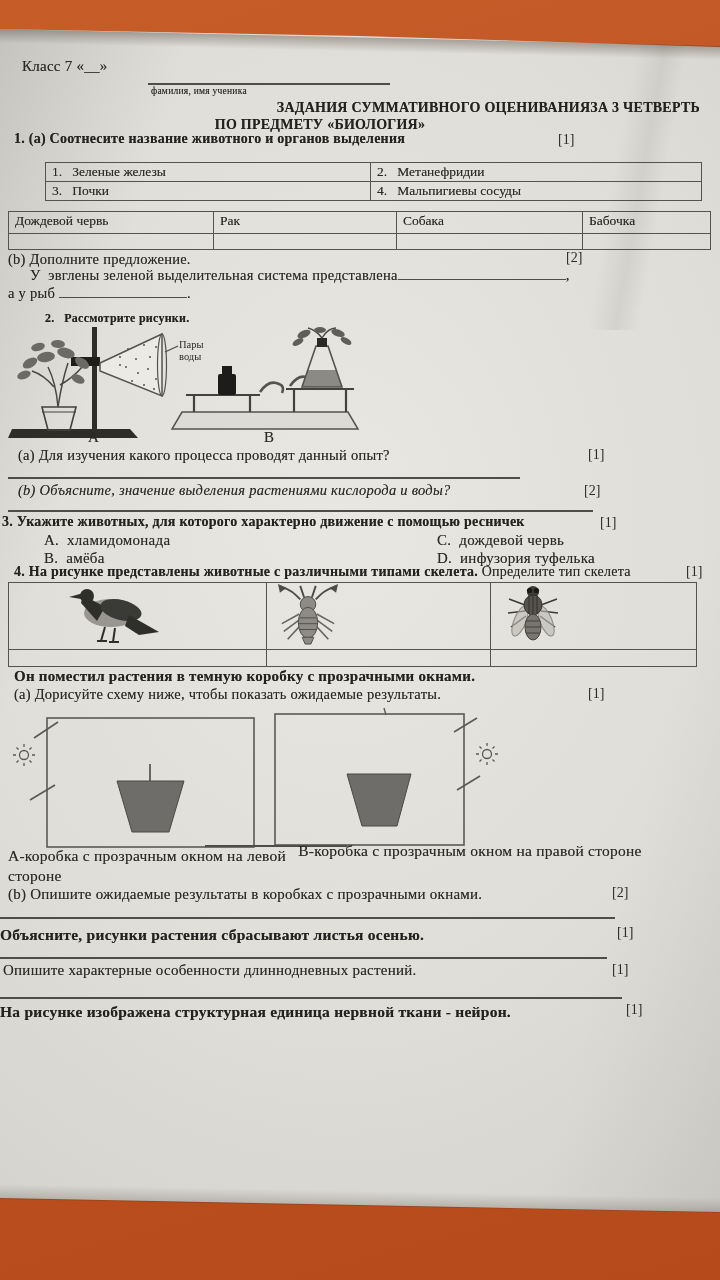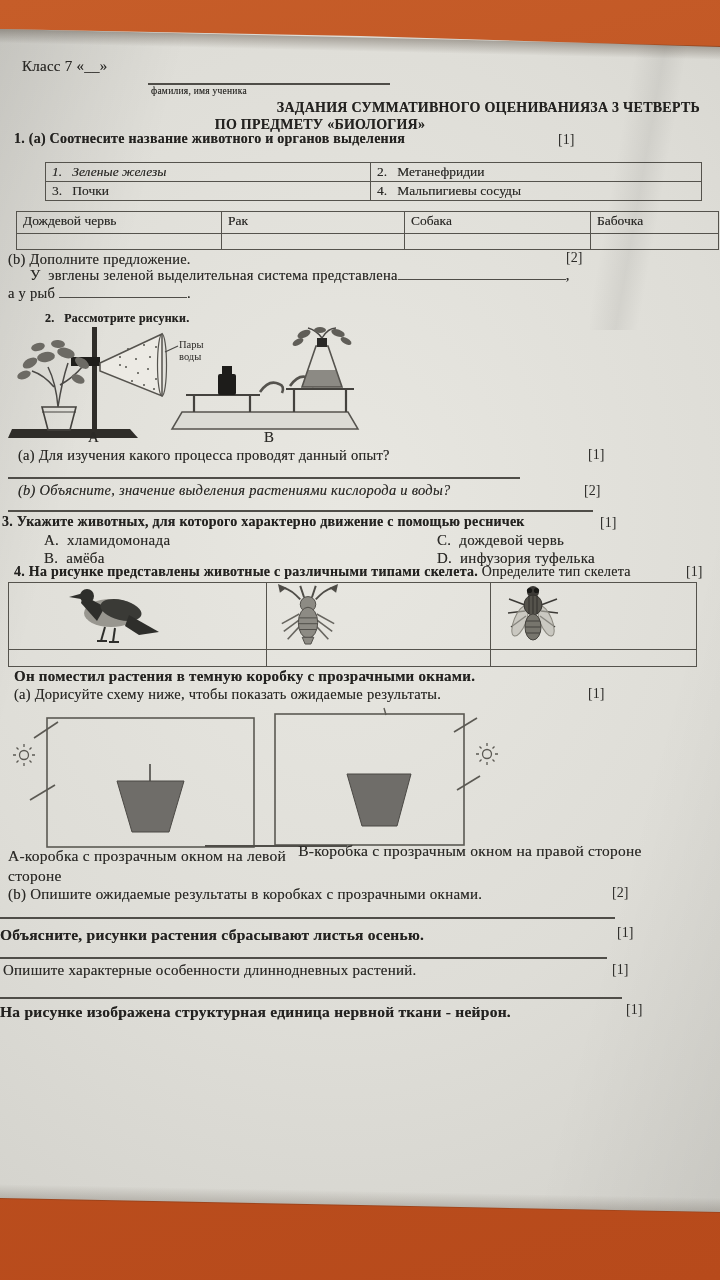--- a/index.html
+++ b/index.html
@@ -44,31 +44,31 @@
   <div class="t" style="left:151px;top:86px;font-size:9.5px;">фамилия, имя ученика</div>
   <div class="t b" style="left:0;top:100px;width:700px;text-align:right;font-size:14px;">ЗАДАНИЯ СУММАТИВНОГО ОЦЕНИВАНИЯЗА 3 ЧЕТВЕРТЬ</div>
   <div class="t b" style="left:0;top:117px;width:640px;text-align:center;font-size:14px;">ПО ПРЕДМЕТУ «БИОЛОГИЯ»</div>
 
   <div class="t b" style="left:14px;top:131px;font-size:14px;">1. (а) Соотнесите название животного и органов выделения</div>
   <div class="mk" style="left:558px;top:132px;">[1]</div>
 
   <table style="left:45px;top:162px;width:657px;font-size:13.5px;">
     <tbody>
           <tr>
-      <td style="width:312px;font-style:italic;">1.&nbsp;&nbsp;&nbsp;Зеленые железы</td>
+      <td style="width:312px;">1.&nbsp;&nbsp;&nbsp;Зеленые железы</td>
       <td>2.&nbsp;&nbsp;&nbsp;Метанефридии</td>
     </tr>
     <tr>
       <td>3.&nbsp;&nbsp;&nbsp;Почки</td>
       <td>4.&nbsp;&nbsp;&nbsp;Мальпигиевы сосуды</td>
     </tr>
   </tbody>
       </table>
 
-  <table style="left:8px;top:211px;width:703px;font-size:13.5px;margin-left:8px;">
+  <table style="left:8px;top:211px;width:703px;font-size:13.5px;">
     <tbody>
           <tr>
       <td style="width:192px;height:19px;">Дождевой червь</td>
       <td style="width:170px;">Рак</td>
       <td style="width:173px;">Собака</td>
       <td>Бабочка</td>
     </tr>
     <tr>
       <td style="height:13px;"></td>
       <td></td>

